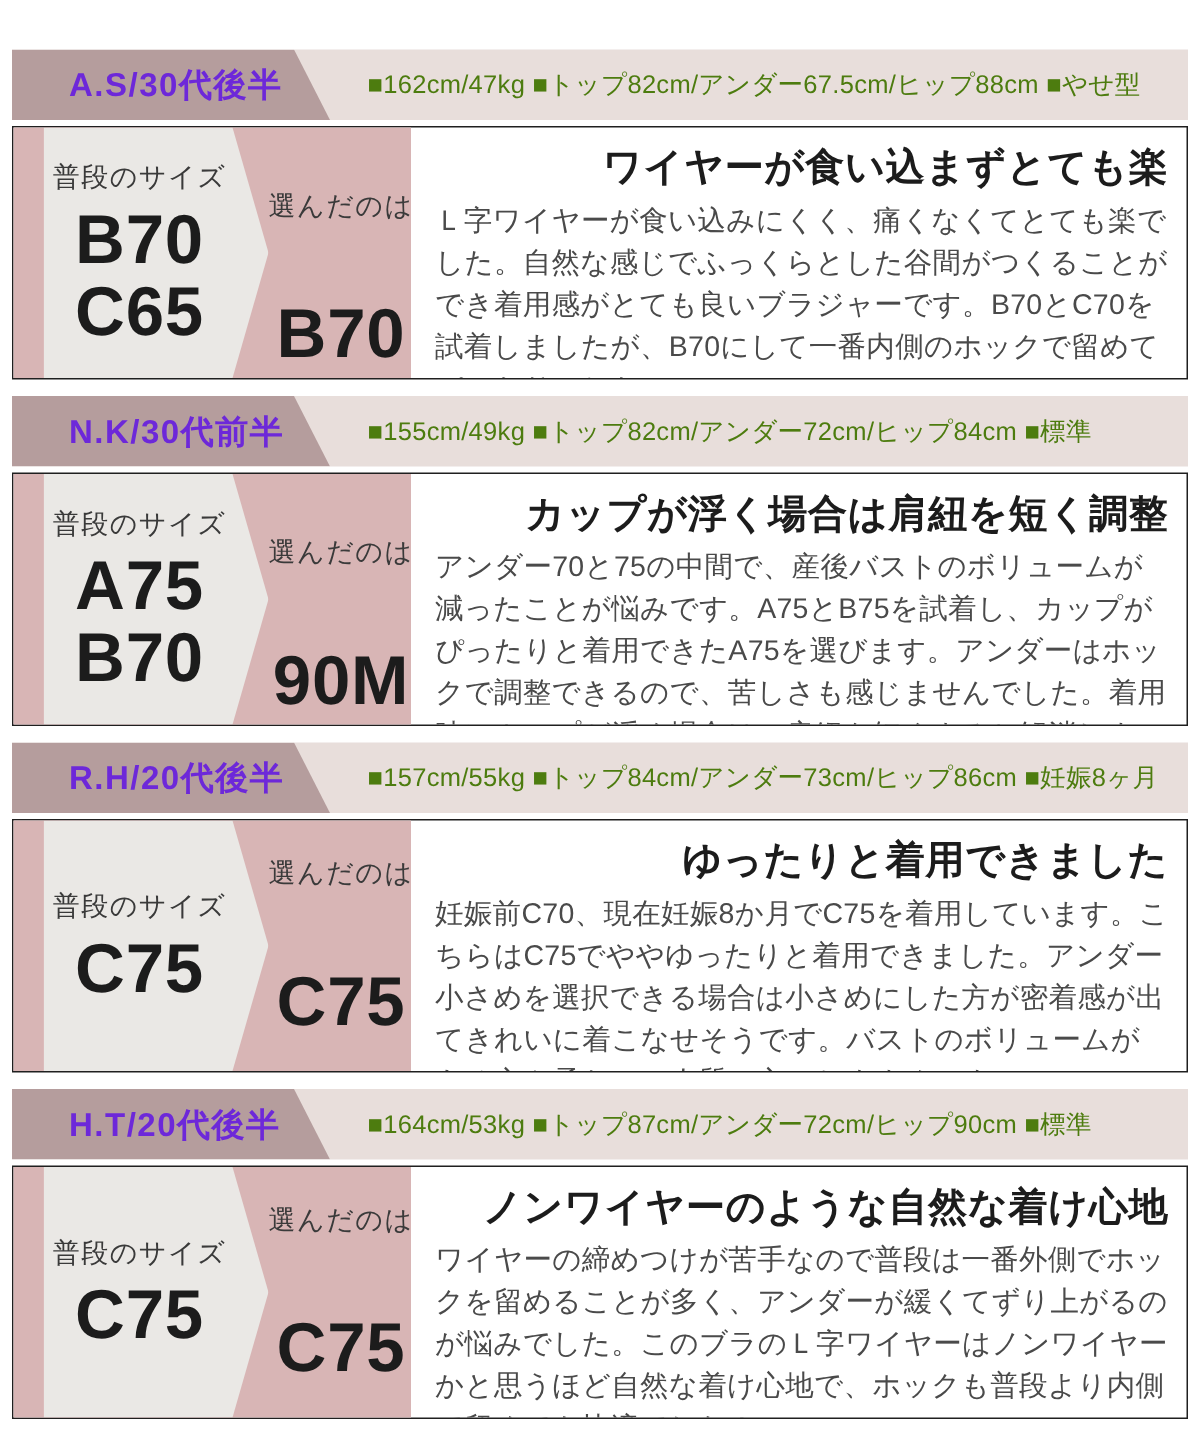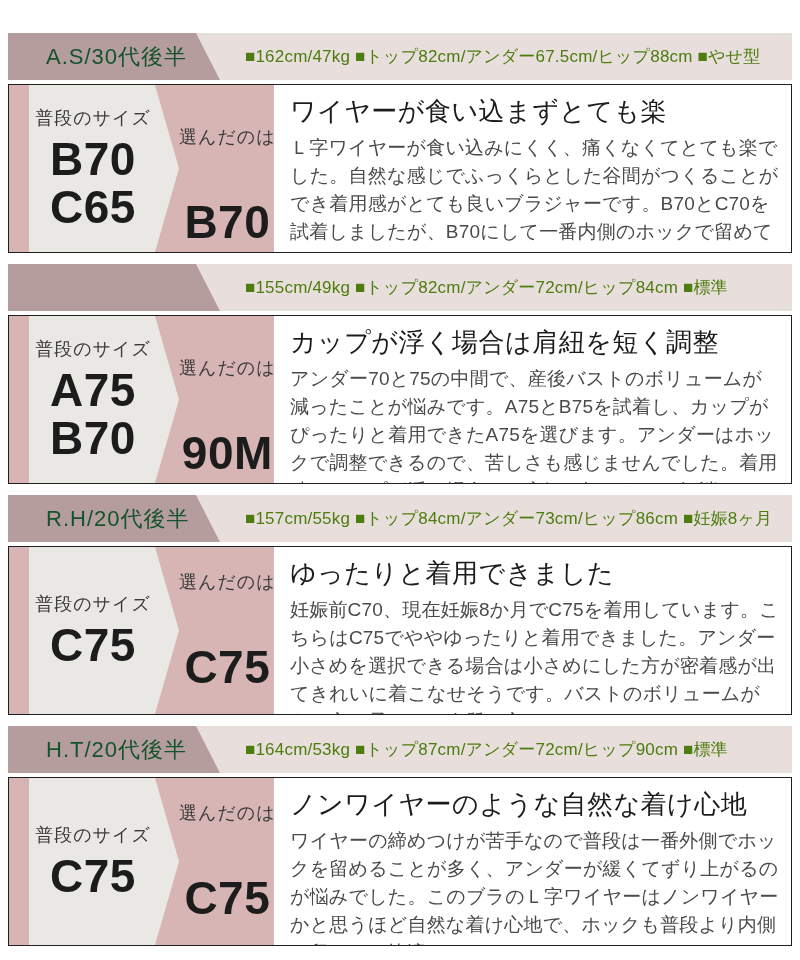--- a/index.html
+++ b/index.html
@@ -25,21 +25,21 @@
     background:var(--header_light);
     overflow:hidden;
   }
   .ribbon{
     position:absolute;left:0;top:0;bottom:0;width:212px;
     background:var(--mauve);
     clip-path:polygon(0 0,188px 0,212px 100%,0 100%);
   }
   .sec-name{
     position:absolute;left:38px;top:0;line-height:47px;
-    color:#14532d;font-size:22px;font-weight:normal;letter-spacing:1px;
+    color:#6d28d9;font-size:22px;font-weight:bold;letter-spacing:1px;
   }
   .sec-stats{
     position:absolute;left:237px;top:0;line-height:48px;
     color:#4d7c0f;font-size:17px;letter-spacing:0.2px;
     white-space:nowrap;
   }
 
   
   .sec-body{
     margin-top:4px;
@@ -77,22 +77,22 @@
     line-height:1.05;letter-spacing:0.5px;
   }
 
   
   .review{
     flex:1;
     padding:9px 12px 6px 16px;
     overflow:hidden;
   }
   .review-title{
-    font-size:26px;font-weight:normal;color:var(--text_dark);
-    letter-spacing:0.5px;margin-bottom:5px;white-space:nowrap;
+    font-size:26px;font-weight:bold;color:var(--text_dark);
+    letter-spacing:0.5px;margin-bottom:5px;white-space:nowrap;text-align:right;
   }
   .review-text{
     font-size:19px;color:var(--text_body);line-height:1.48;
     letter-spacing:0.2px;
   }
 </style>
 </head>
 <body>
 
 <div class="page">
@@ -118,20 +118,21 @@
       <div class="review">
         <div class="review-title">ワイヤーが食い込まずとても楽</div>
         <div class="review-text">Ｌ字ワイヤーが食い込みにくく、痛くなくてとても楽でした。自然な感じでふっくらとした谷間がつくることができ着用感がとても良いブラジャーです。B70とC70を試着しましたが、B70にして一番内側のホックで留めてぴったりでした。</div>
       </div>
     </div>
   </section>
 
   <section class="review-section stacked">
     <div class="sec-header">
       <div class="ribbon"></div>
+      <span class="sec-name">N.K/30代前半</span>
       <span class="sec-stats">■155cm/49kg ■トップ82cm/アンダー72cm/ヒップ84cm ■標準</span>
     </div>
     <div class="sec-body">
       <div class="size-panel">
         <div class="usual-col">
           <div class="size-label">普段のサイズ</div>
           <div class="size-value">A75</div>
           <div class="size-value">B70</div>
         </div>
         <div class="chosen-col">

